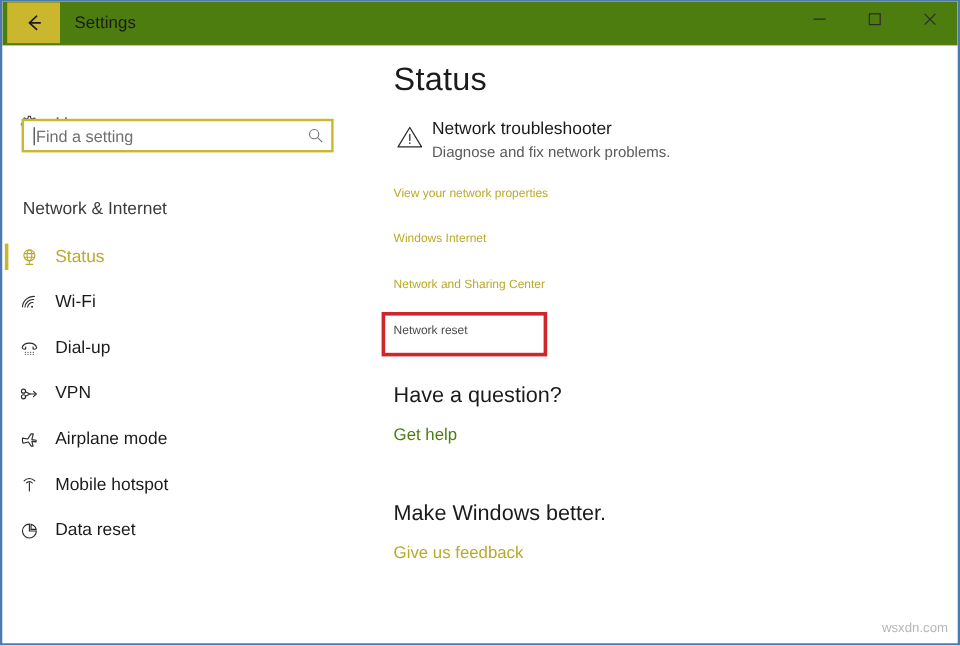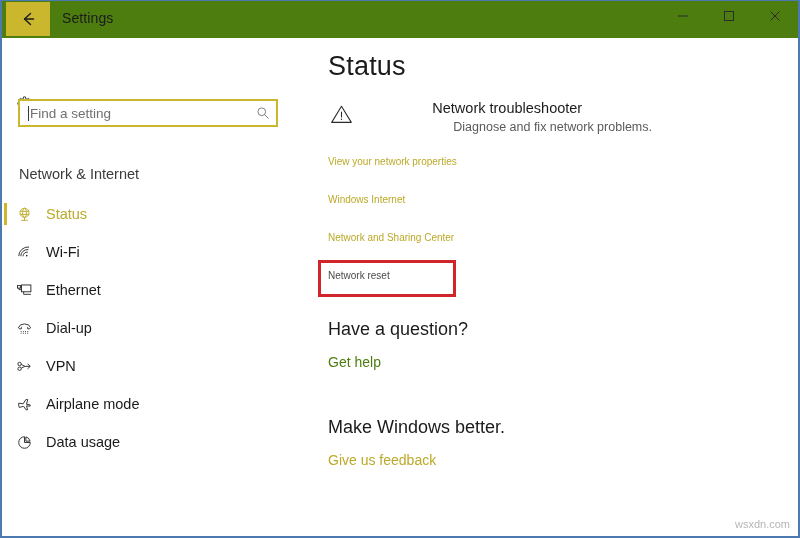--- a/index.html
+++ b/index.html
@@ -196,26 +196,25 @@
     letter-spacing: .2px;
   }
   #troubleshooter {
     position: absolute;
     left: 10px;
     top: 60px;
     width: 330px;
     display: flex;
     align-items: flex-start;
     cursor: pointer;
-    justify-content: space-between;
   }
   #troubleshooter .tri { width: 38px; padding-top: 4px; display:flex; justify-content:center; }
   #troubleshooter .txt { padding-top: 0; }
   #ts-title { font-size: 14.5px; color: #1b1b1b; line-height: 20px; }
-  #ts-sub { font-size: 12.5px; color: #5a5a5a; line-height: 18px; margin-left: 21px; }
+  #ts-sub { font-size: 12.5px; color: #5a5a5a; line-height: 18px; }
 
   .link {
     position: absolute;
     left: 16px;
     font-size: 10px;
     color: #bba929;
     cursor: pointer;
     white-space: nowrap;
   }
   #link-0 { top: 118px; }
@@ -346,33 +345,20 @@
           <svg width="17" height="17" viewBox="0 0 20 20" fill="none" stroke="#2b2b2b" stroke-width="1.1">
             <path d="M3.2 14.2 A11 11 0 0 1 15.4 3.6"></path>
             <path d="M5.6 14.4 A8 8 0 0 1 14.6 6.6"></path>
             <path d="M8.2 14.5 A5 5 0 0 1 14 9.6"></path>
             <circle cx="12.6" cy="13.6" r="1" fill="#2b2b2b" stroke="none"></circle>
           </svg>
         </span>
         <span class="lbl">Wi-Fi</span>
       </div>
 
-      <div class="nav-item">
-        <span class="bar"></span>
-        <span class="ic">
-          <svg width="17" height="17" viewBox="0 0 20 20" fill="none" stroke="#2b2b2b" stroke-width="1.1">
-            <rect x="6.5" y="3.5" width="11" height="8"></rect>
-            <path d="M9 11.5 V14.5 H17.5"></path>
-            <rect x="1.8" y="4.2" width="3.4" height="3"></rect>
-            <path d="M5.2 5.7 H6.5"></path>
-            <path d="M3.5 7.2 V9 H6.5"></path>
-          </svg>
-        </span>
-        <span class="lbl">Ethernet</span>
-      </div>
 
       <div class="nav-item">
         <span class="bar"></span>
         <span class="ic">
           <svg width="17" height="17" viewBox="0 0 20 20" fill="none" stroke="#2b2b2b" stroke-width="1.1">
             <path d="M2.8 9.2 A7.4 6 0 0 1 17.2 9.2"></path>
             <path d="M2.8 9.2 q1.6 2.2 3.6 1 q-0.3 -1.6 0.4 -2.2"></path>
             <path d="M17.2 9.2 q-1.6 2.2 -3.6 1 q0.3 -1.6 -0.4 -2.2"></path>
             <g stroke-linecap="round">
               <path d="M6 13.6 h0.1 M8.6 13.6 h0.1 M11.2 13.6 h0.1 M13.8 13.6 h0.1"></path>
@@ -400,30 +386,41 @@
       <div class="nav-item">
         <span class="bar"></span>
         <span class="ic">
           <svg width="17" height="17" viewBox="0 0 20 20" fill="none" stroke="#2b2b2b" stroke-width="1.1" stroke-linejoin="round">
             <path d="M3.2 11.4 L3.2 8.4 L8.4 9.2 L11.6 4.2 L13.8 4.2 L12.4 9.8 L16.6 10.4 L16.6 12 L12.4 11.6 L13.6 16.2 L11.8 16.2 L9 12.2 L3.8 13.4 Z"></path>
           </svg>
         </span>
         <span class="lbl">Airplane mode</span>
       </div>
 
+      <div class="nav-item">
+        <span class="bar"></span>
+        <span class="ic">
+          <svg width="17" height="17" viewBox="0 0 20 20" fill="none" stroke="#2b2b2b" stroke-width="1.1" stroke-linecap="round">
+            <path d="M10 7.4 V15.4"></path>
+            <path d="M7.2 7.6 A3.6 3.6 0 0 1 12.8 7.6"></path>
+            <path d="M4.8 5.6 A6.8 6.8 0 0 1 15.2 5.6"></path>
+          </svg>
+        </span>
+        <span class="lbl">Mobile hotspot</span>
+      </div>
 
       <div class="nav-item">
         <span class="bar"></span>
         <span class="ic">
           <svg width="17" height="17" viewBox="0 0 20 20" fill="none" stroke="#2b2b2b" stroke-width="1.1">
             <path d="M10 3.2 A6.8 6.8 0 1 0 16.8 10 L10 10 Z"></path>
             <path d="M11.6 3.4 A6.8 6.8 0 0 1 16.6 8.4 L11.6 8.4 Z"></path>
           </svg>
         </span>
-        <span class="lbl">Data usage</span>
+        <span class="lbl">Data reset</span>
       </div>
 
     </div>
   </div>
 
   <div id="content">
 
     <h1 id="page-title">Status</h1>
 
     <div id="troubleshooter">

